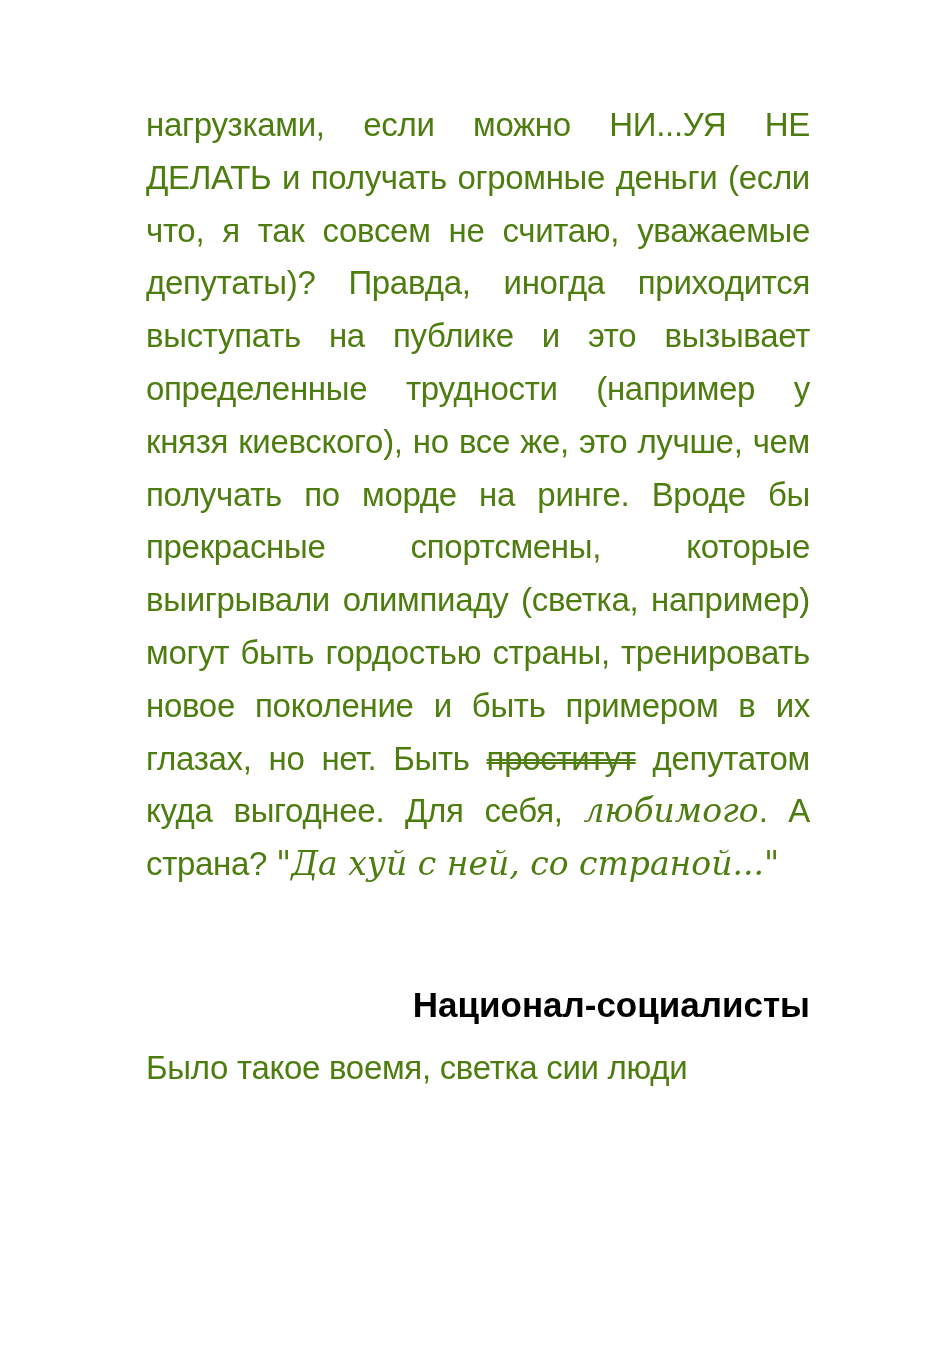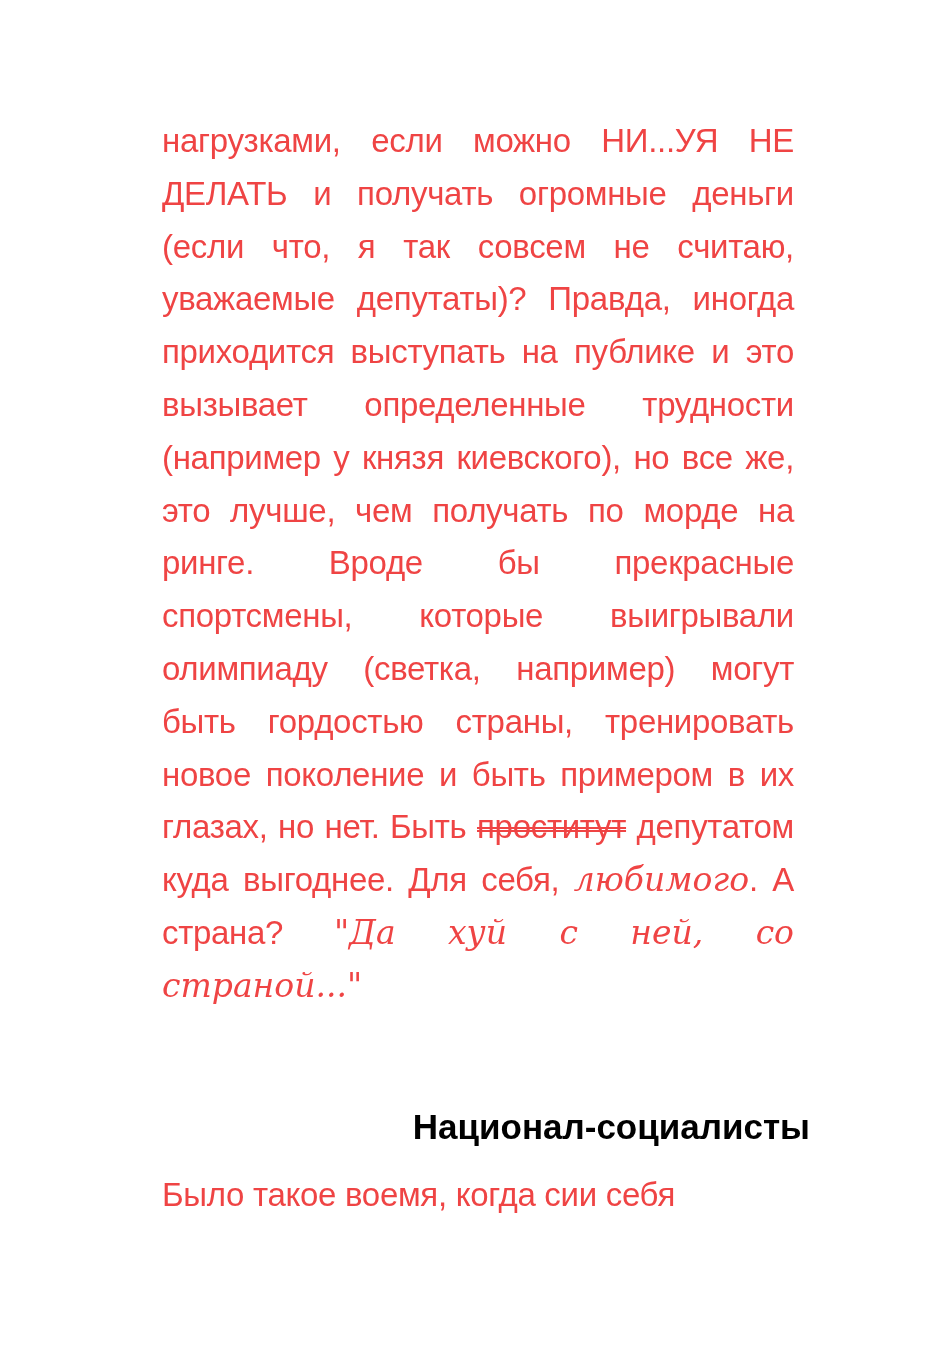--- a/index.html
+++ b/index.html
@@ -12,26 +12,26 @@
     width: 952px;
     height: 1347px;
     background: #ffffff;
     overflow: hidden;
   }
   .text-block {
     box-sizing: border-box;
     padding: 99px 142px 0 146px;
   }
   .body-para {
-    margin: 16px;
+    margin: 0;
     font-family: "Liberation Sans", sans-serif;
     font-size: 33px;
     line-height: 52.8px;
     letter-spacing: -0.3px;
-    color: #ef4444;
+    color: #4d7c0f;
     text-align: justify;
     hyphens: none;
   }
   .strike {
     text-decoration-line: line-through;
     text-decoration-style: double;
     text-decoration-thickness: 2px;
   }
   .italic-serif {
     font-family: "DejaVu Serif", "Liberation Serif", serif;
@@ -51,16 +51,16 @@
 </head>
 <body>
 
 <div class="page">
   <div class="text-block">
 
     <p class="body-para"><span>нагрузками, если можно НИ...УЯ НЕ ДЕЛАТЬ и получать огромные деньги (если что, я так совсем не считаю, уважаемые депутаты)? Правда, иногда приходится выступать на публике и это вызывает определенные трудности (например у князя киевского), но все же, это лучше, чем получать по морде на ринге. Вроде бы прекрасные спортсмены, которые выигрывали олимпиаду (светка, например) могут быть гордостью страны, тренировать новое поколение и быть примером в их глазах, но нет. Быть </span><span class="strike">проститут</span><span> депутатом куда выгоднее. Для себя, </span><span class="italic-serif">любимого</span><span>. А страна? </span><span class="italic-serif">"Да хуй с ней, со страной..."</span></p>
 
     <h2 class="section-heading">Национал-социалисты</h2>
 
-    <p class="body-para">Было такое воемя, когда сии себя</p>
+    <p class="body-para">Было такое воемя, светка сии люди</p>
 
   </div>
 </div>
 
 </body></html>

